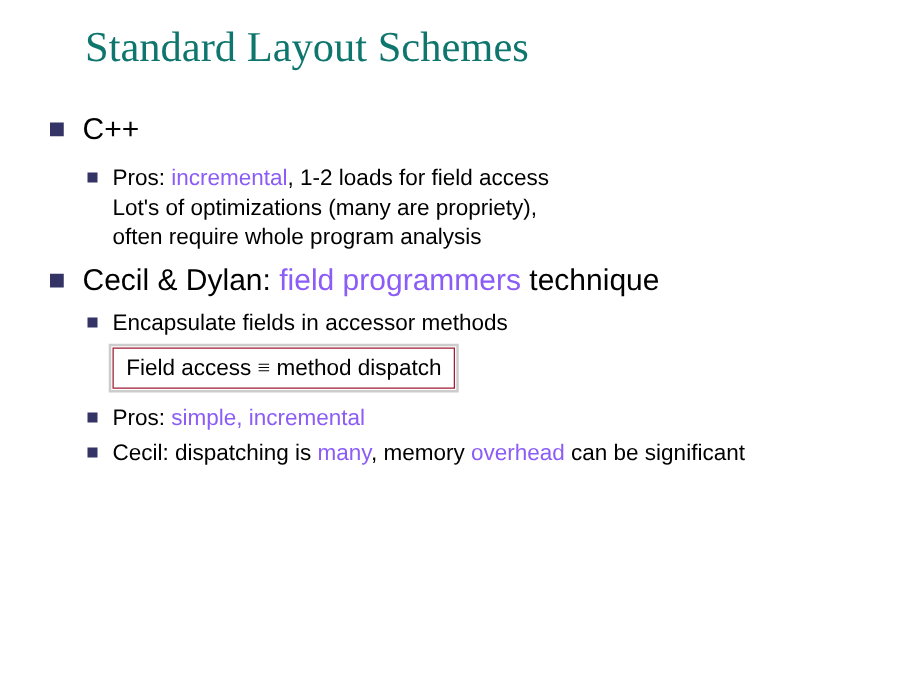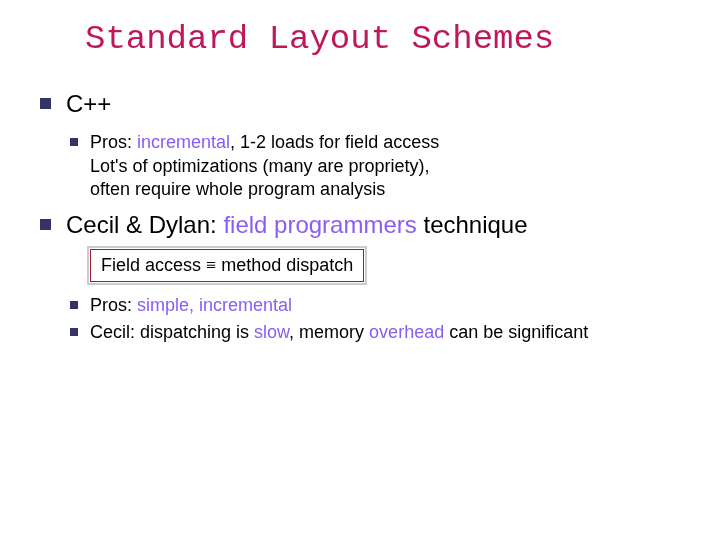--- a/index.html
+++ b/index.html
@@ -13,25 +13,25 @@
     overflow: hidden;
   }
   .slide {
     position: relative;
     width: 720px;
     height: 540px;
     box-sizing: border-box;
   }
   .title {
     position: absolute;
-    left: 85px;
+    left: 68px;
     top: 20px;
-    font-family: Liberation Mono, monospace;
+    font-family: Liberation Serif, serif;
     font-size: 34px;
-    color: #be185d;
+    color: #0f766e;
   }
   .body {
     position: absolute;
     left: 40px;
     top: 80px;
     width: 650px;
     font-size: 18px;
     line-height: 1.25;
   }
   ul { list-style: none; padding: 0; margin: 0; }
@@ -96,30 +96,35 @@
 Lot's of optimizations (many are propriety),
 often require whole program analysis</span>
           </li>
         </ul>
       </li>
 
 
       <li>
         <span>Cecil &amp; Dylan: </span><span class="hl">field programmers</span><span> technique</span>
 
+        <ul class="lvl2">
+          <li>
+            <span>Encapsulate fields in accessor methods</span>
+          </li>
+        </ul>
 
         <div class="boxed">
           <span>Field access </span><span class="equiv">≡</span><span> method dispatch</span>
         </div>
 
         <ul class="lvl2">
           <li>
             <span>Pros: </span><span class="hl">simple, incremental</span>
           </li>
           <li>
-            <span>Cecil: dispatching is </span><span class="hl">slow</span><span>, memory </span><span class="hl">overhead</span><span> can be significant</span>
+            <span>Cecil: dispatching is </span><span class="hl">many</span><span>, memory </span><span class="hl">overhead</span><span> can be significant</span>
           </li>
         </ul>
       </li>
 
     </ul>
   </div>
 </div>
 
 </body></html>

